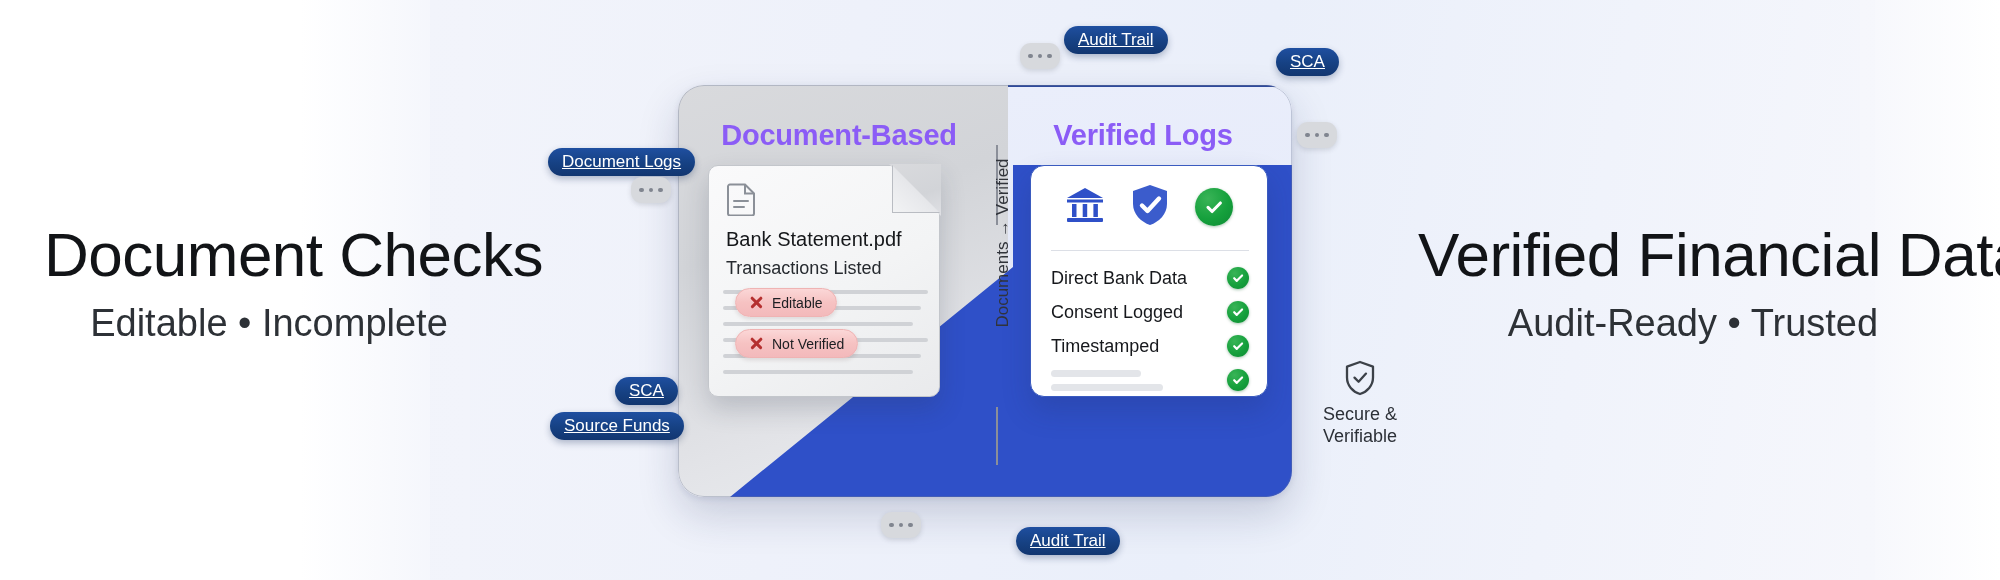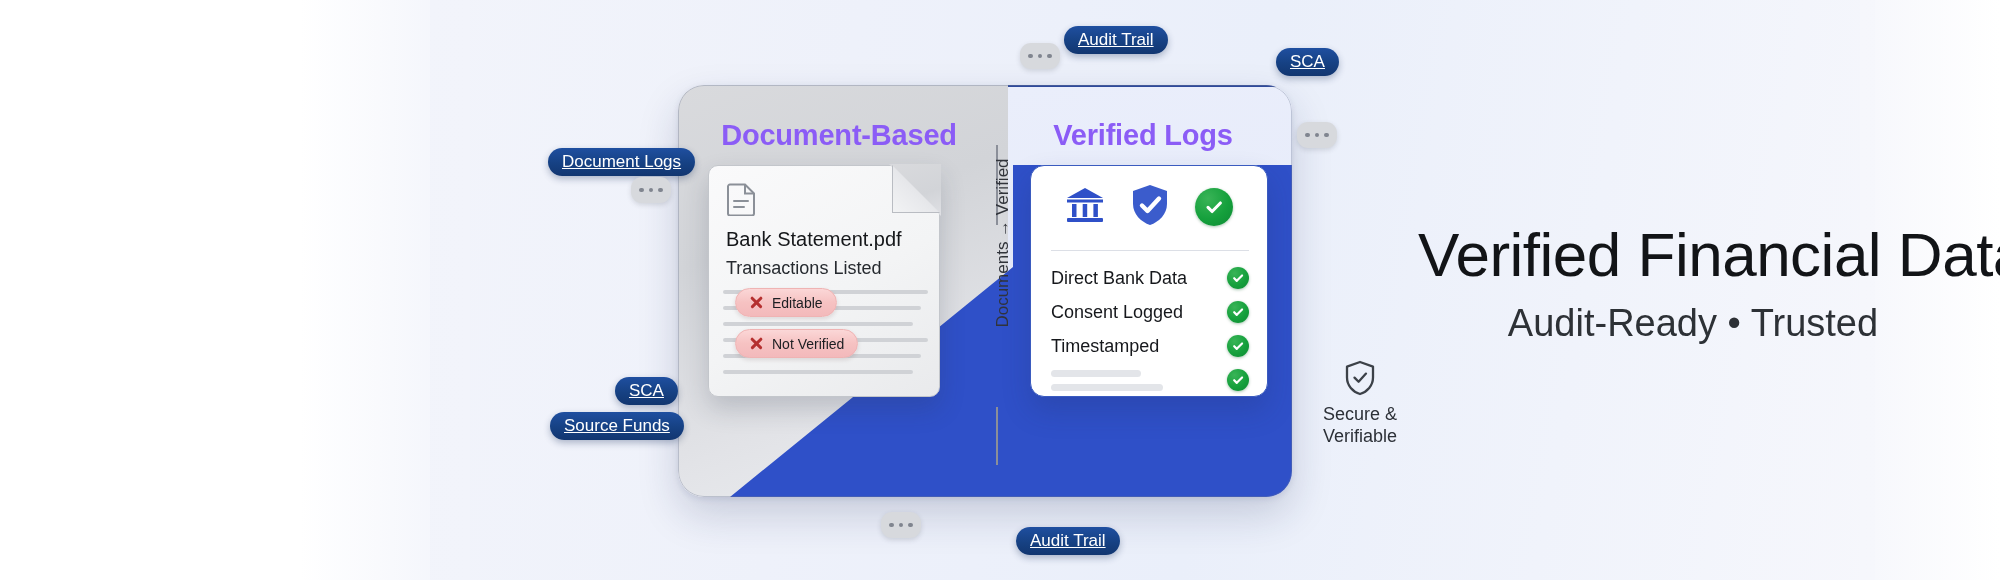--- a/index.html
+++ b/index.html
@@ -256,20 +256,24 @@
 </style>
 </head>
 <body>
 
 <div id="stage">
 
   <div class="bg-band"></div>
   <div class="bg-band left-fade"></div>
   <div class="bg-band right-fade"></div>
 
+  <div class="headline" id="headline-left">
+    <div class="h-title">Document Checks</div>
+    <div class="h-sub">Editable • Incomplete</div>
+  </div>
 
   <div class="headline" id="headline-right">
     <div class="h-title">Verified Financial Data</div>
     <div class="h-sub">Audit-Ready • Trusted</div>
   </div>
 
   <div id="panel">
     <div class="half-left"></div>
     <div class="half-right"></div>
     <div class="blue-wedge"></div>

